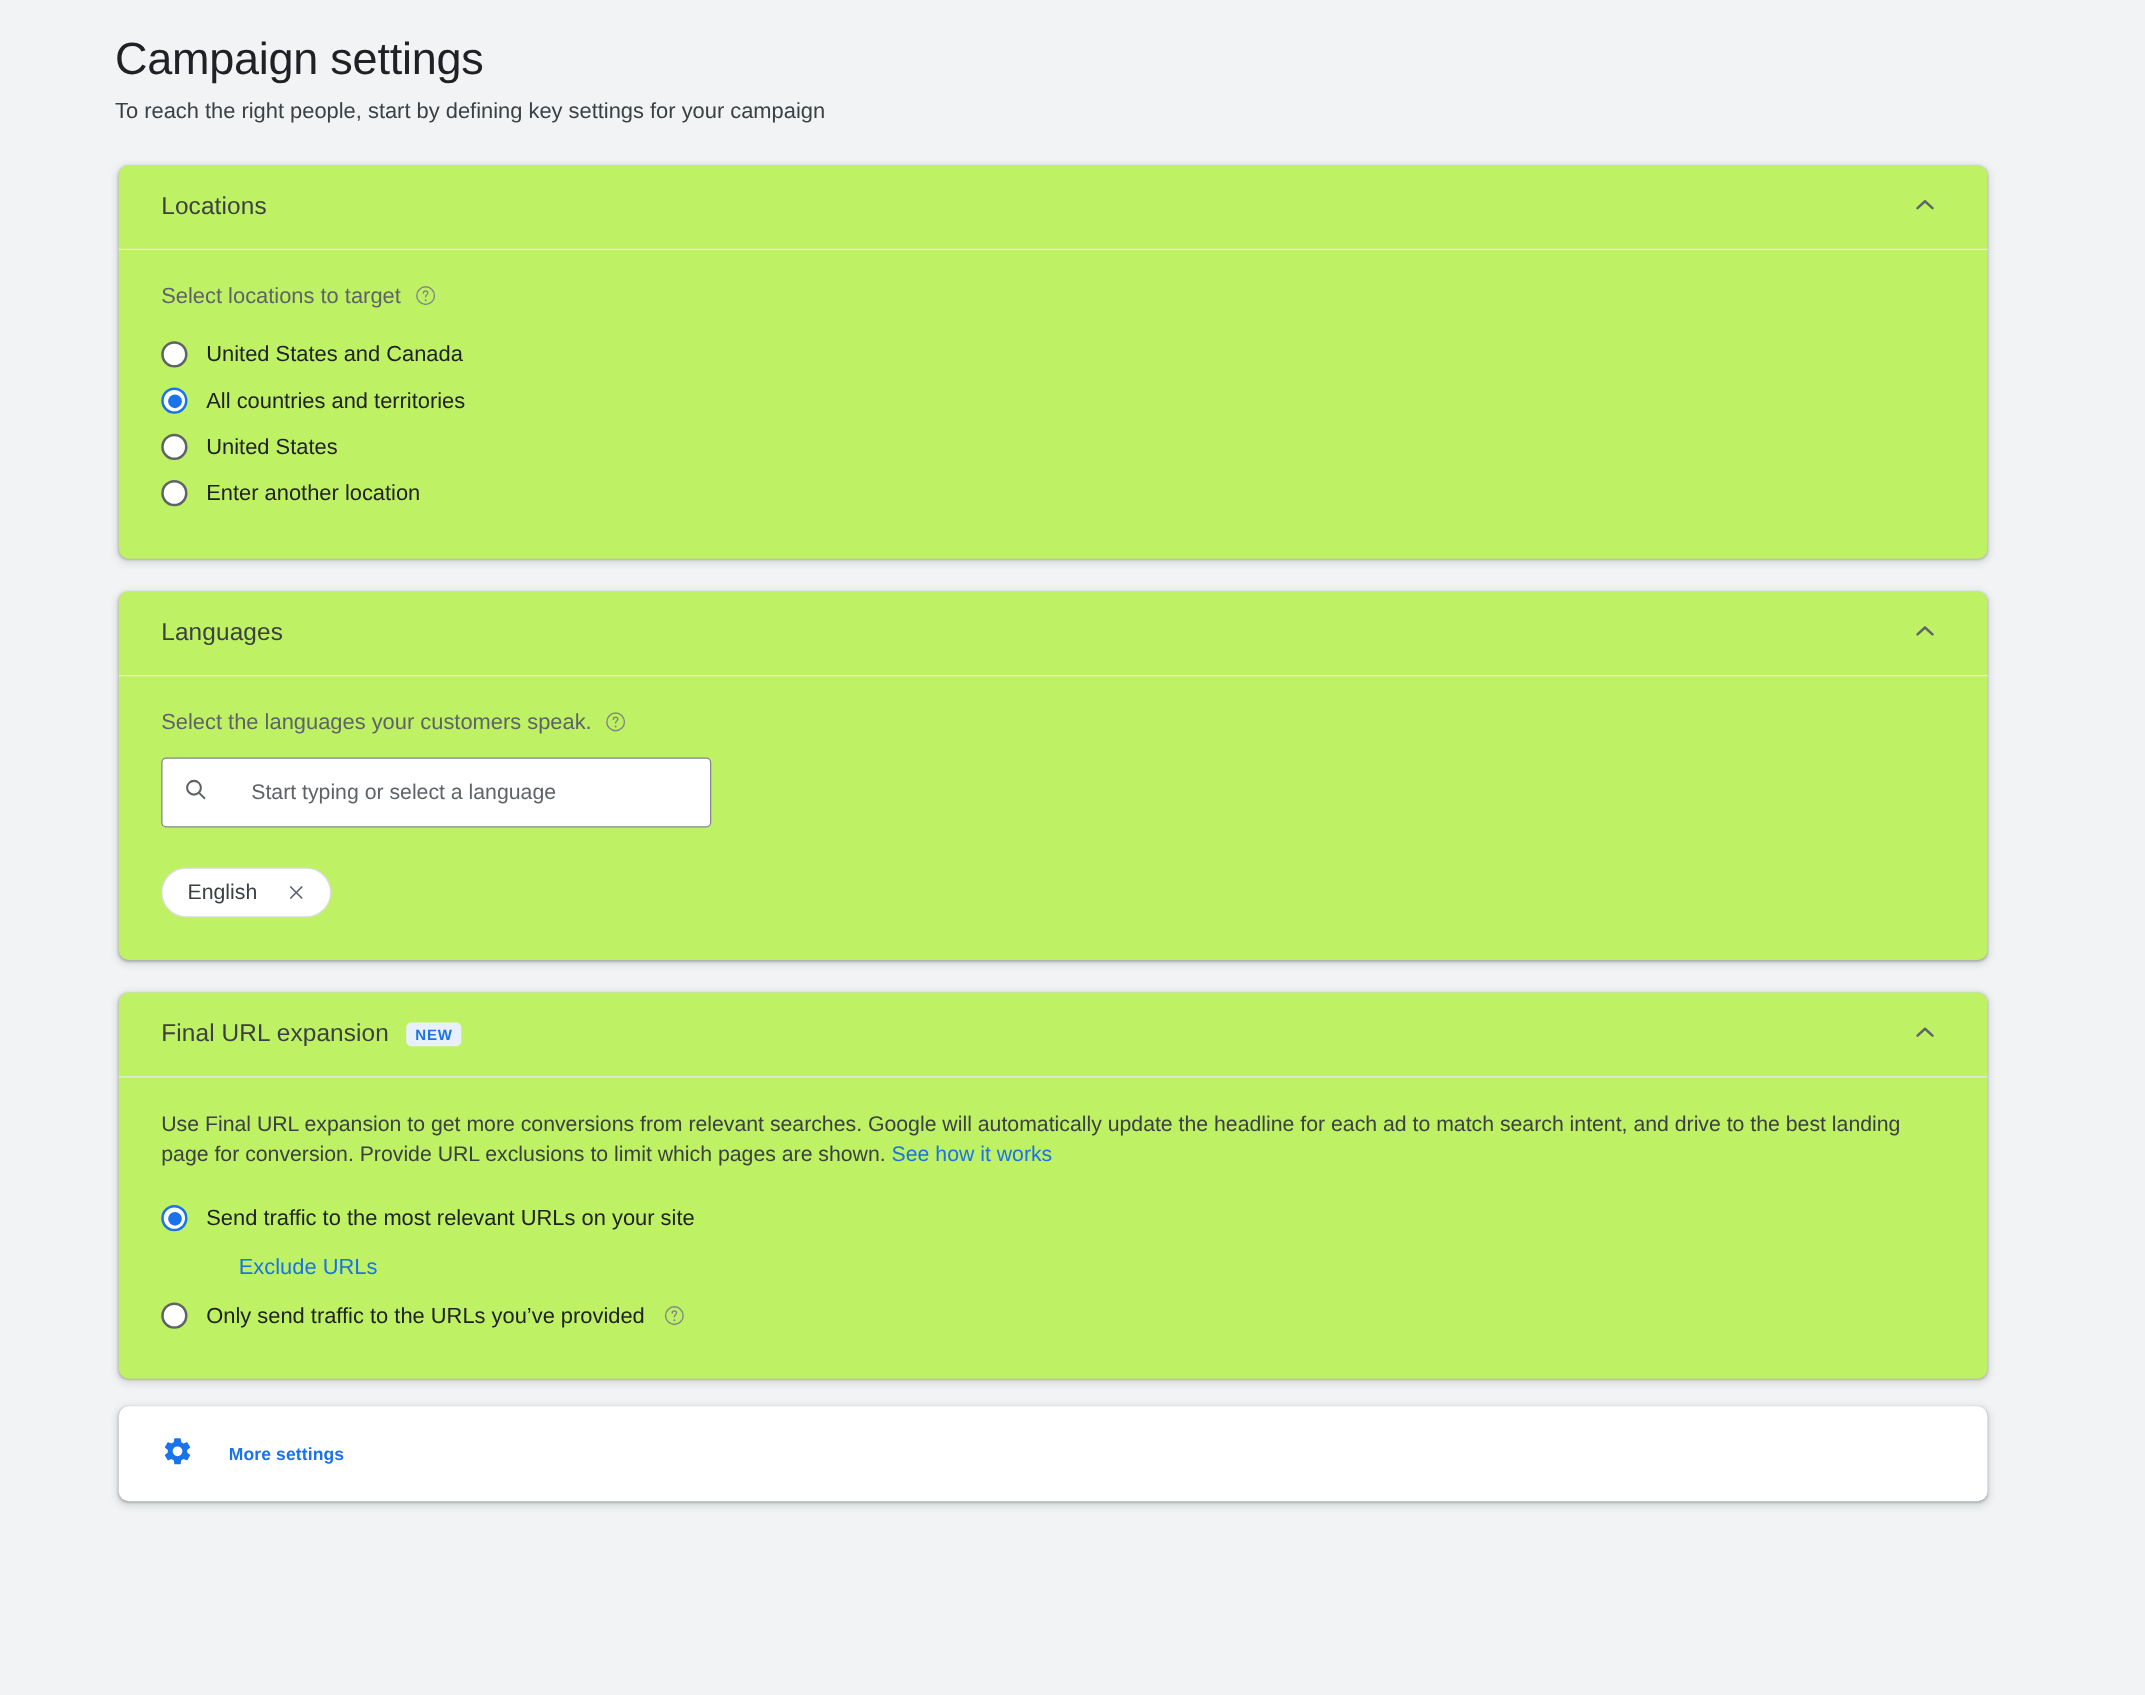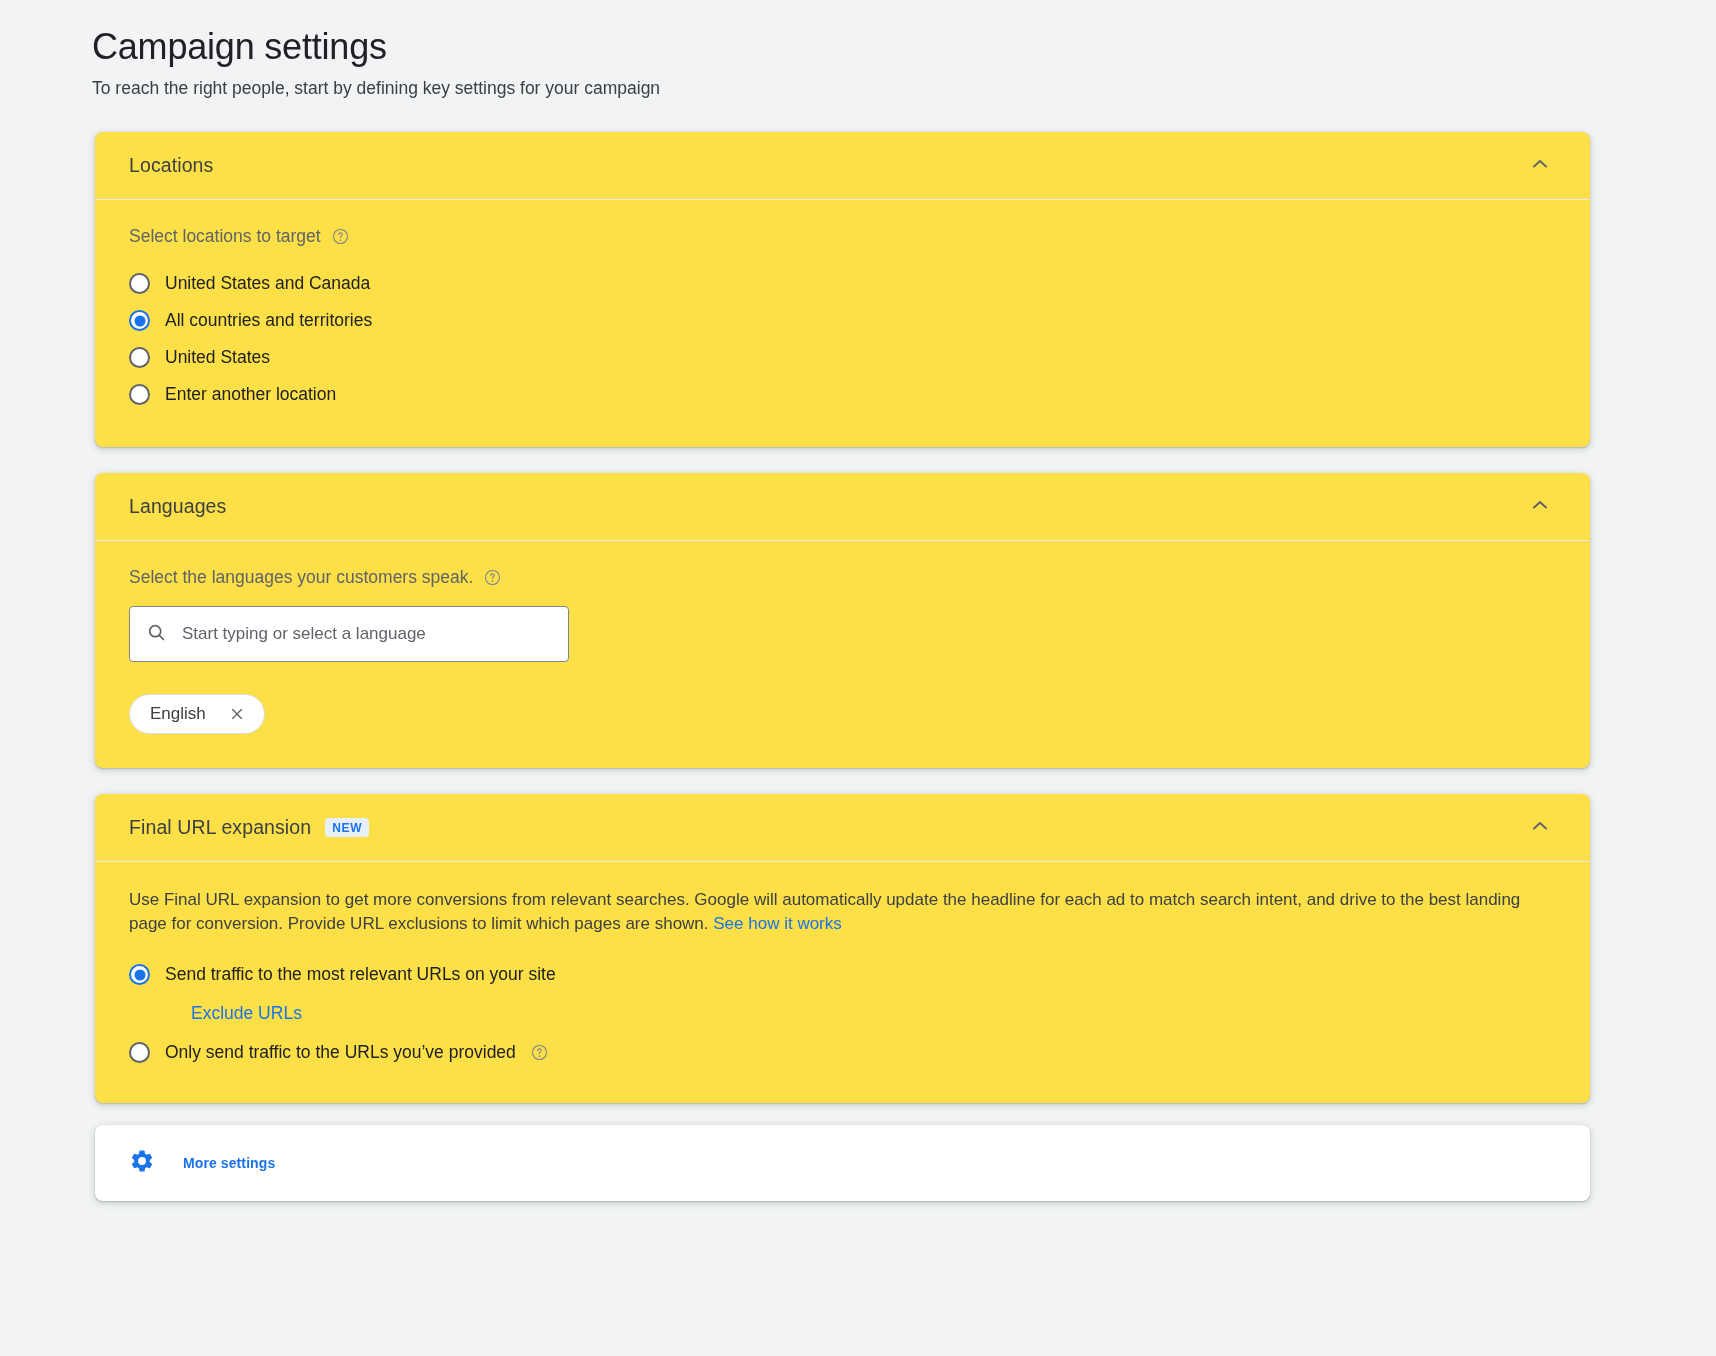--- a/index.html
+++ b/index.html
@@ -21,21 +21,21 @@
   .page-subtitle {
     font-size: 17.5px; font-weight: 400; color: #3c4043;
     margin: 0; line-height: 1.3;
   }
 
   
   .card {
     position: relative;
     margin: 0 0 0 95px;
     width: 1495px;
-    background: #fde047;
+    background: #bef264;
     border-radius: 8px;
     box-shadow: 0 1px 2px 0 rgba(60,64,67,.30), 0 2px 6px 2px rgba(60,64,67,.12);
   }
   .card-header {
     position: relative;
     height: 68px;
     display: flex;
     align-items: center;
     padding: 0 34px;
     border-bottom: 1px solid #e8eaed;
@@ -91,21 +91,21 @@
     width: 11px; height: 11px; border-radius: 50%;
     background: #1a73e8;
   }
   .radio-label { font-size: 17.5px; color: #202124; }
   .radio-row.dense { padding: 6px 0; }
 
   
   .search-box {
     width: 440px; height: 56px;
     border: 1px solid #80868b; border-radius: 4px;
-    display: flex; align-items: center; gap: 13px;
+    display: flex; align-items: center; gap: 32px;
     padding: 0 16px;
     background: #fff;
   }
   .search-input {
     border: none; outline: none; background: transparent;
     font-family: inherit; font-size: 17px; color: #202124;
     width: 100%; height: 100%;
   }
   .search-input::placeholder { color: #5f6368; }
 

